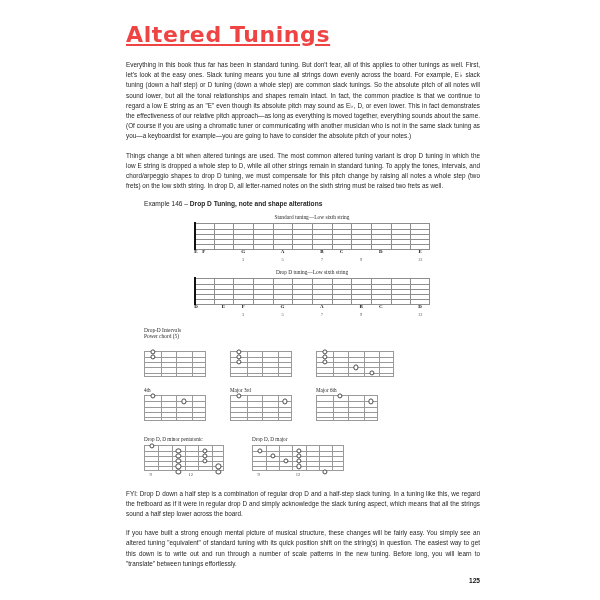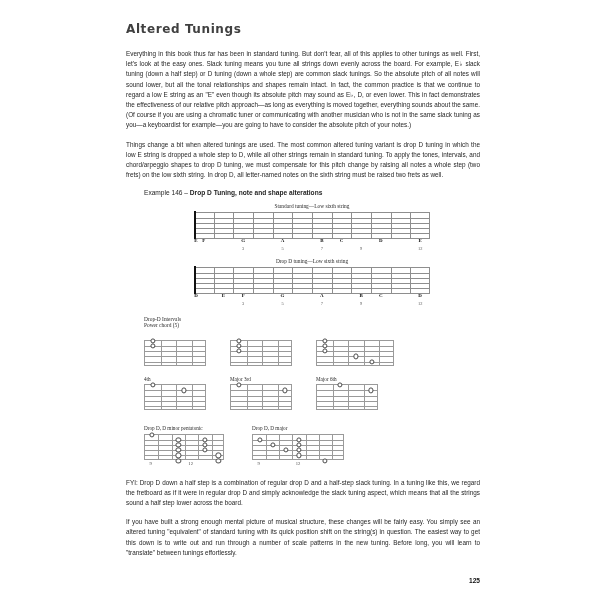--- a/index.html
+++ b/index.html
@@ -22,25 +22,26 @@
     box-sizing: border-box;
   }
   .content {
     position: absolute;
     left: 126px;
     top: 22px;
     width: 354px;
   }
   h1.chapter-title {
     font-family: "DejaVu Sans", sans-serif;
-    font-size: 12px;
+    font-size: 22px;
     font-weight: bold;
     letter-spacing: 0.6px;
     margin: 0 0 13px 0;
-    color: #404040;
+    color: #ef4444;
+    text-decoration: underline;
   }
   p.body-text {
     font-size: 6.35px;
     line-height: 10.2px;
     text-align: justify;
     margin: 0 0 9px 0;
     color: #262626;
     letter-spacing: 0.02px;
   }
 

